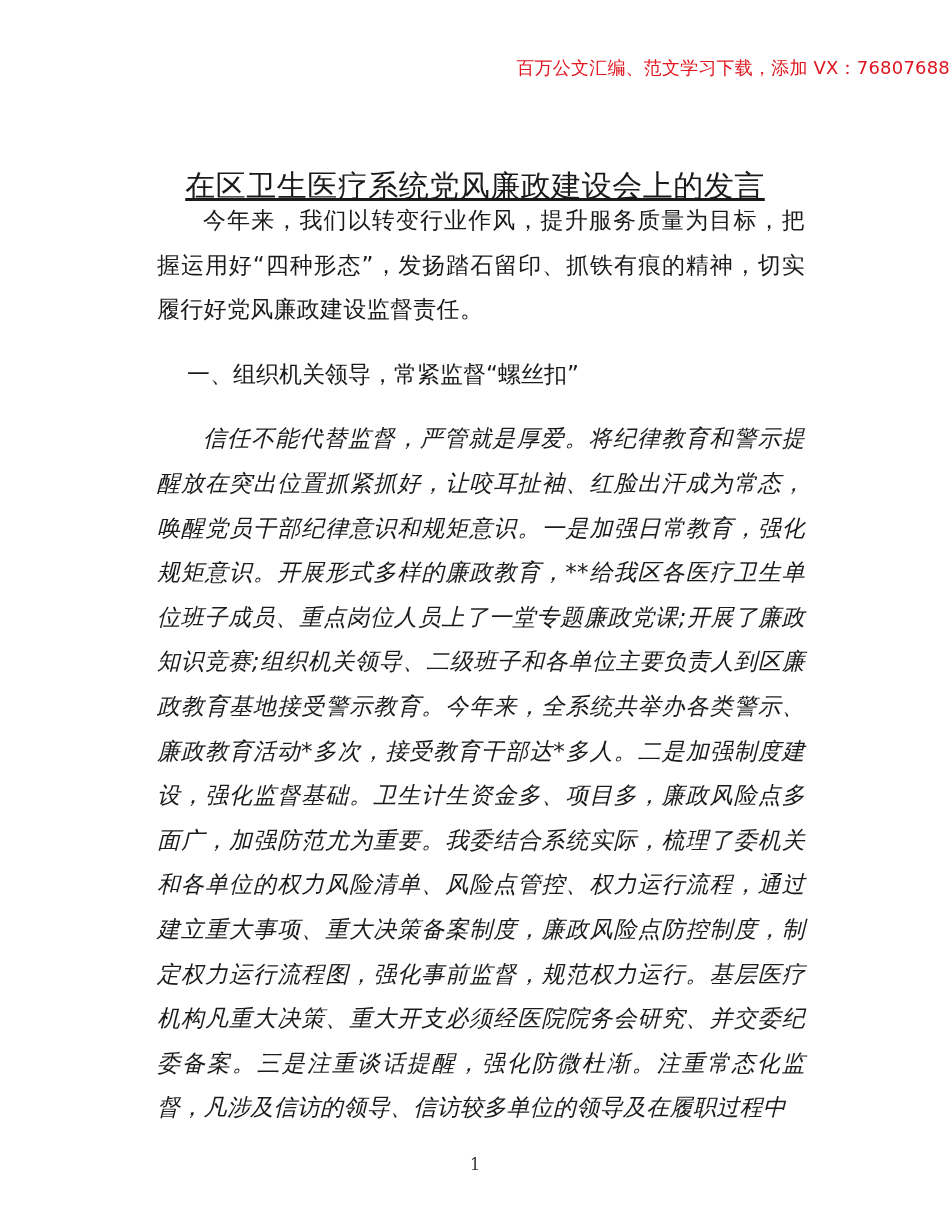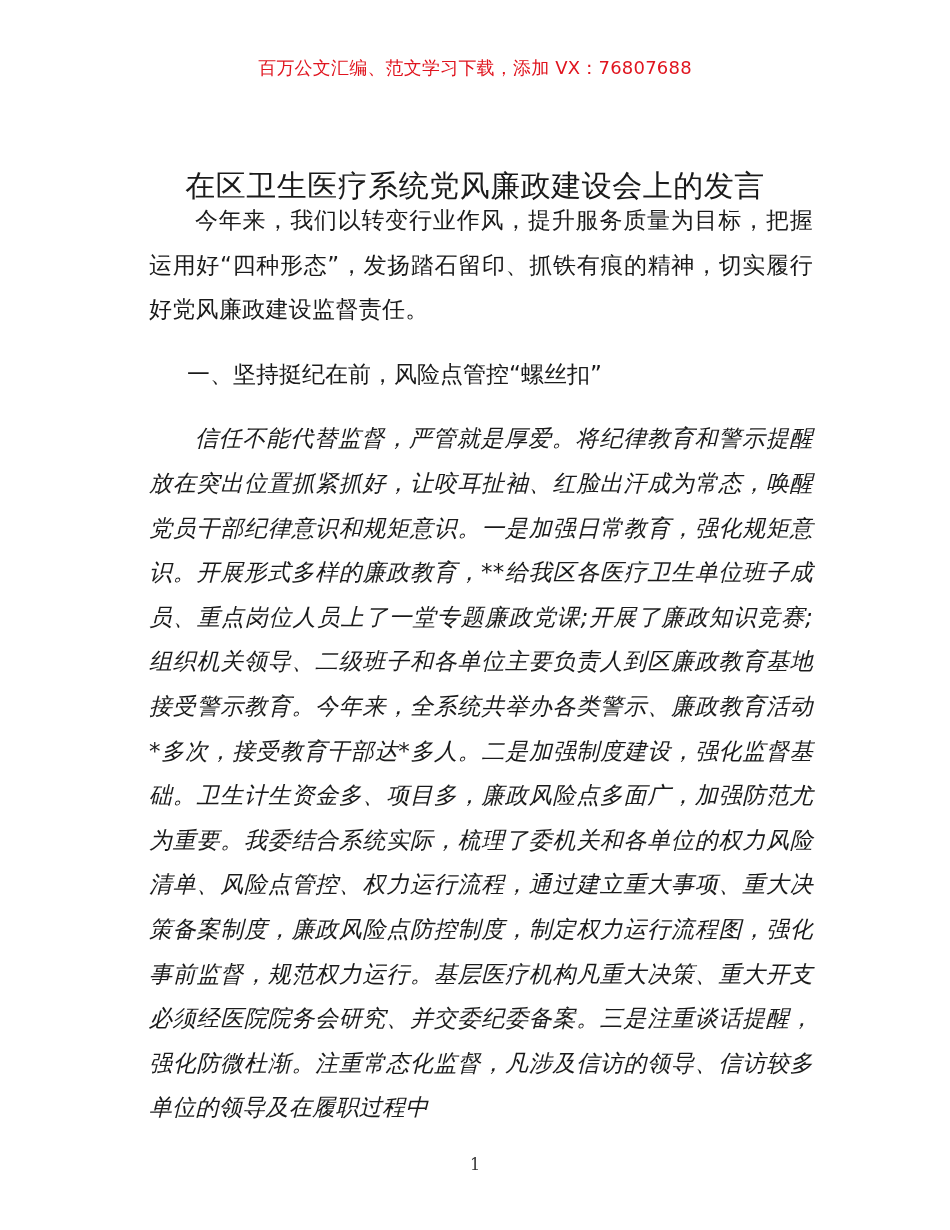--- a/index.html
+++ b/index.html
@@ -1,36 +1,36 @@
 <!DOCTYPE html>
 <html><head>
 <meta charset="utf-8">
 <style>
   html, body { margin: 0; padding: 0; background: #ffffff; }
   body { width: 950px; height: 1230px; position: relative; overflow: hidden;
          font-family: "DejaVu Sans", "Liberation Sans", sans-serif; color: #1a1a1a; }
-  .header { position: absolute; top: 56px; left: 0; width: 950px; text-align: center;
+  .header { position: absolute; top: 56px; left: 0; width: 950px; text-align: right;
             font-size: 18px; color: #e0141e; letter-spacing: 0.2px; }
   .title { position: absolute; top: 166px; left: 0; width: 950px; text-align: center;
-           font-size: 30px; color: #1a1a1a; letter-spacing: 0.5px; }
+           font-size: 30px; color: #1a1a1a; letter-spacing: 0.5px; text-decoration: underline; }
   .body-text { position: absolute; top: 198px; left: 141px; width: 680px; }
-  .para { font-size: 23px; line-height: 44.6px; margin: 8px; text-align: justify;
+  .para { font-size: 23px; line-height: 44.6px; margin: 16px; text-align: justify;
           text-indent: 46px; letter-spacing: 0.3px; }
   .heading { font-size: 23px; line-height: 44.6px; margin: 20px 0 0 0; text-indent: 46px; }
   .p1 { margin-top: 0; }
   .p2 { margin-top: 20px; font-style: italic; }
   .page-num { position: absolute; top: 1155px; left: 0; width: 950px; text-align: center;
               font-family: "DejaVu Serif", "Liberation Serif", serif; font-size: 16px; color: #333; }
 </style>
 </head>
 <body>
 
 <div class="header">百万公文汇编、范文学习下载，添加 VX：76807688</div>
 
 <div class="title">在区卫生医疗系统党风廉政建设会上的发言</div>
 
 <div class="body-text">
   <p class="para p1">今年来，我们以转变行业作风，提升服务质量为目标，把握运用好“四种形态”，发扬踏石留印、抓铁有痕的精神，切实履行好党风廉政建设监督责任。</p>
-  <p class="heading">一、坚持挺纪在前，风险点管控“螺丝扣”</p>
+  <p class="heading">一、组织机关领导，常紧监督“螺丝扣”</p>
   <p class="para p2">信任不能代替监督，严管就是厚爱。将纪律教育和警示提醒放在突出位置抓紧抓好，让咬耳扯袖、红脸出汗成为常态，唤醒党员干部纪律意识和规矩意识。一是加强日常教育，强化规矩意识。开展形式多样的廉政教育，**给我区各医疗卫生单位班子成员、重点岗位人员上了一堂专题廉政党课;开展了廉政知识竞赛;组织机关领导、二级班子和各单位主要负责人到区廉政教育基地接受警示教育。今年来，全系统共举办各类警示、廉政教育活动*多次，接受教育干部达*多人。二是加强制度建设，强化监督基础。卫生计生资金多、项目多，廉政风险点多面广，加强防范尤为重要。我委结合系统实际，梳理了委机关和各单位的权力风险清单、风险点管控、权力运行流程，通过建立重大事项、重大决策备案制度，廉政风险点防控制度，制定权力运行流程图，强化事前监督，规范权力运行。基层医疗机构凡重大决策、重大开支必须经医院院务会研究、并交委纪委备案。三是注重谈话提醒，强化防微杜渐。注重常态化监督，凡涉及信访的领导、信访较多单位的领导及在履职过程中</p>
 </div>
 
 <div class="page-num">1</div>
 
 </body></html>

